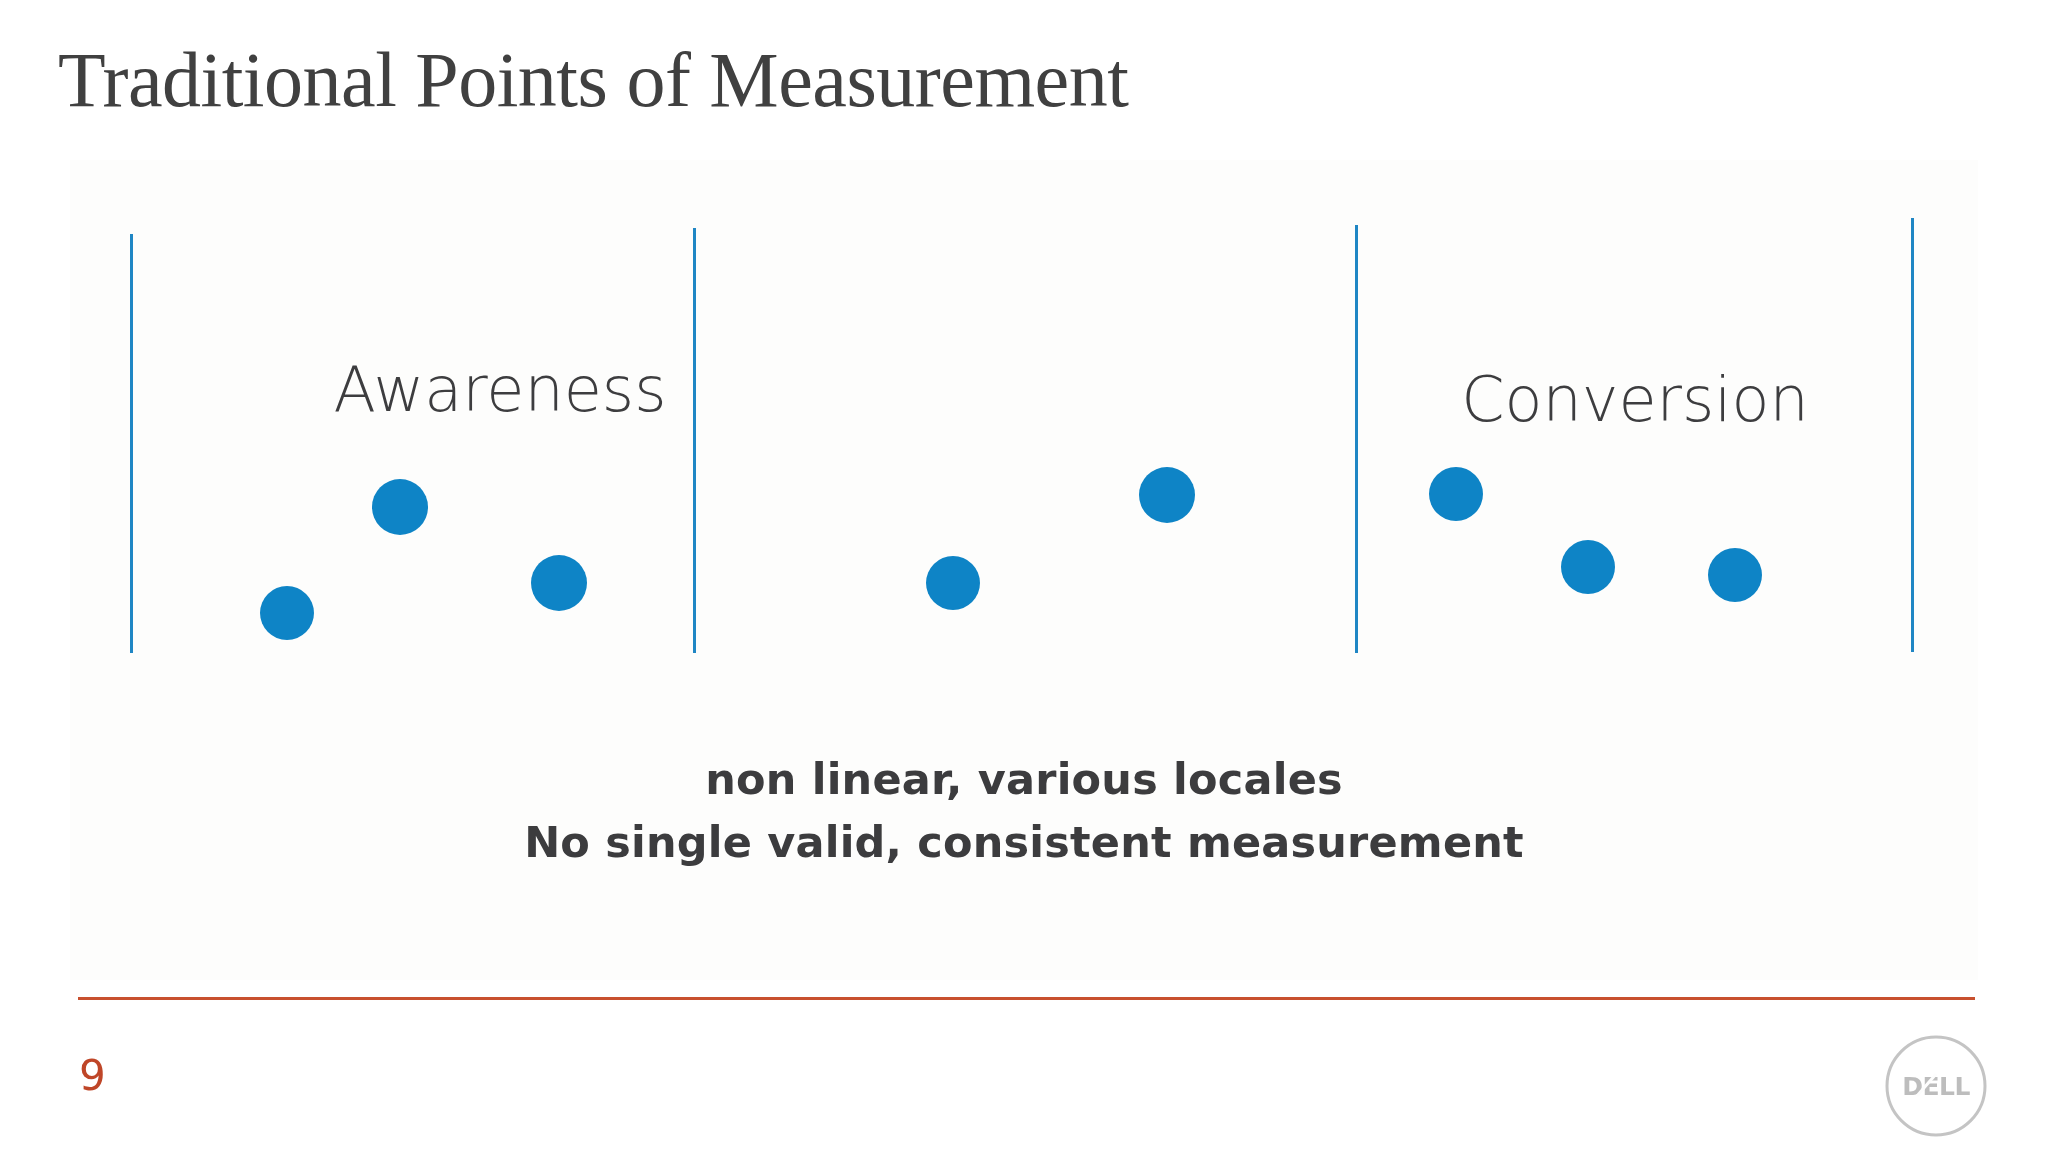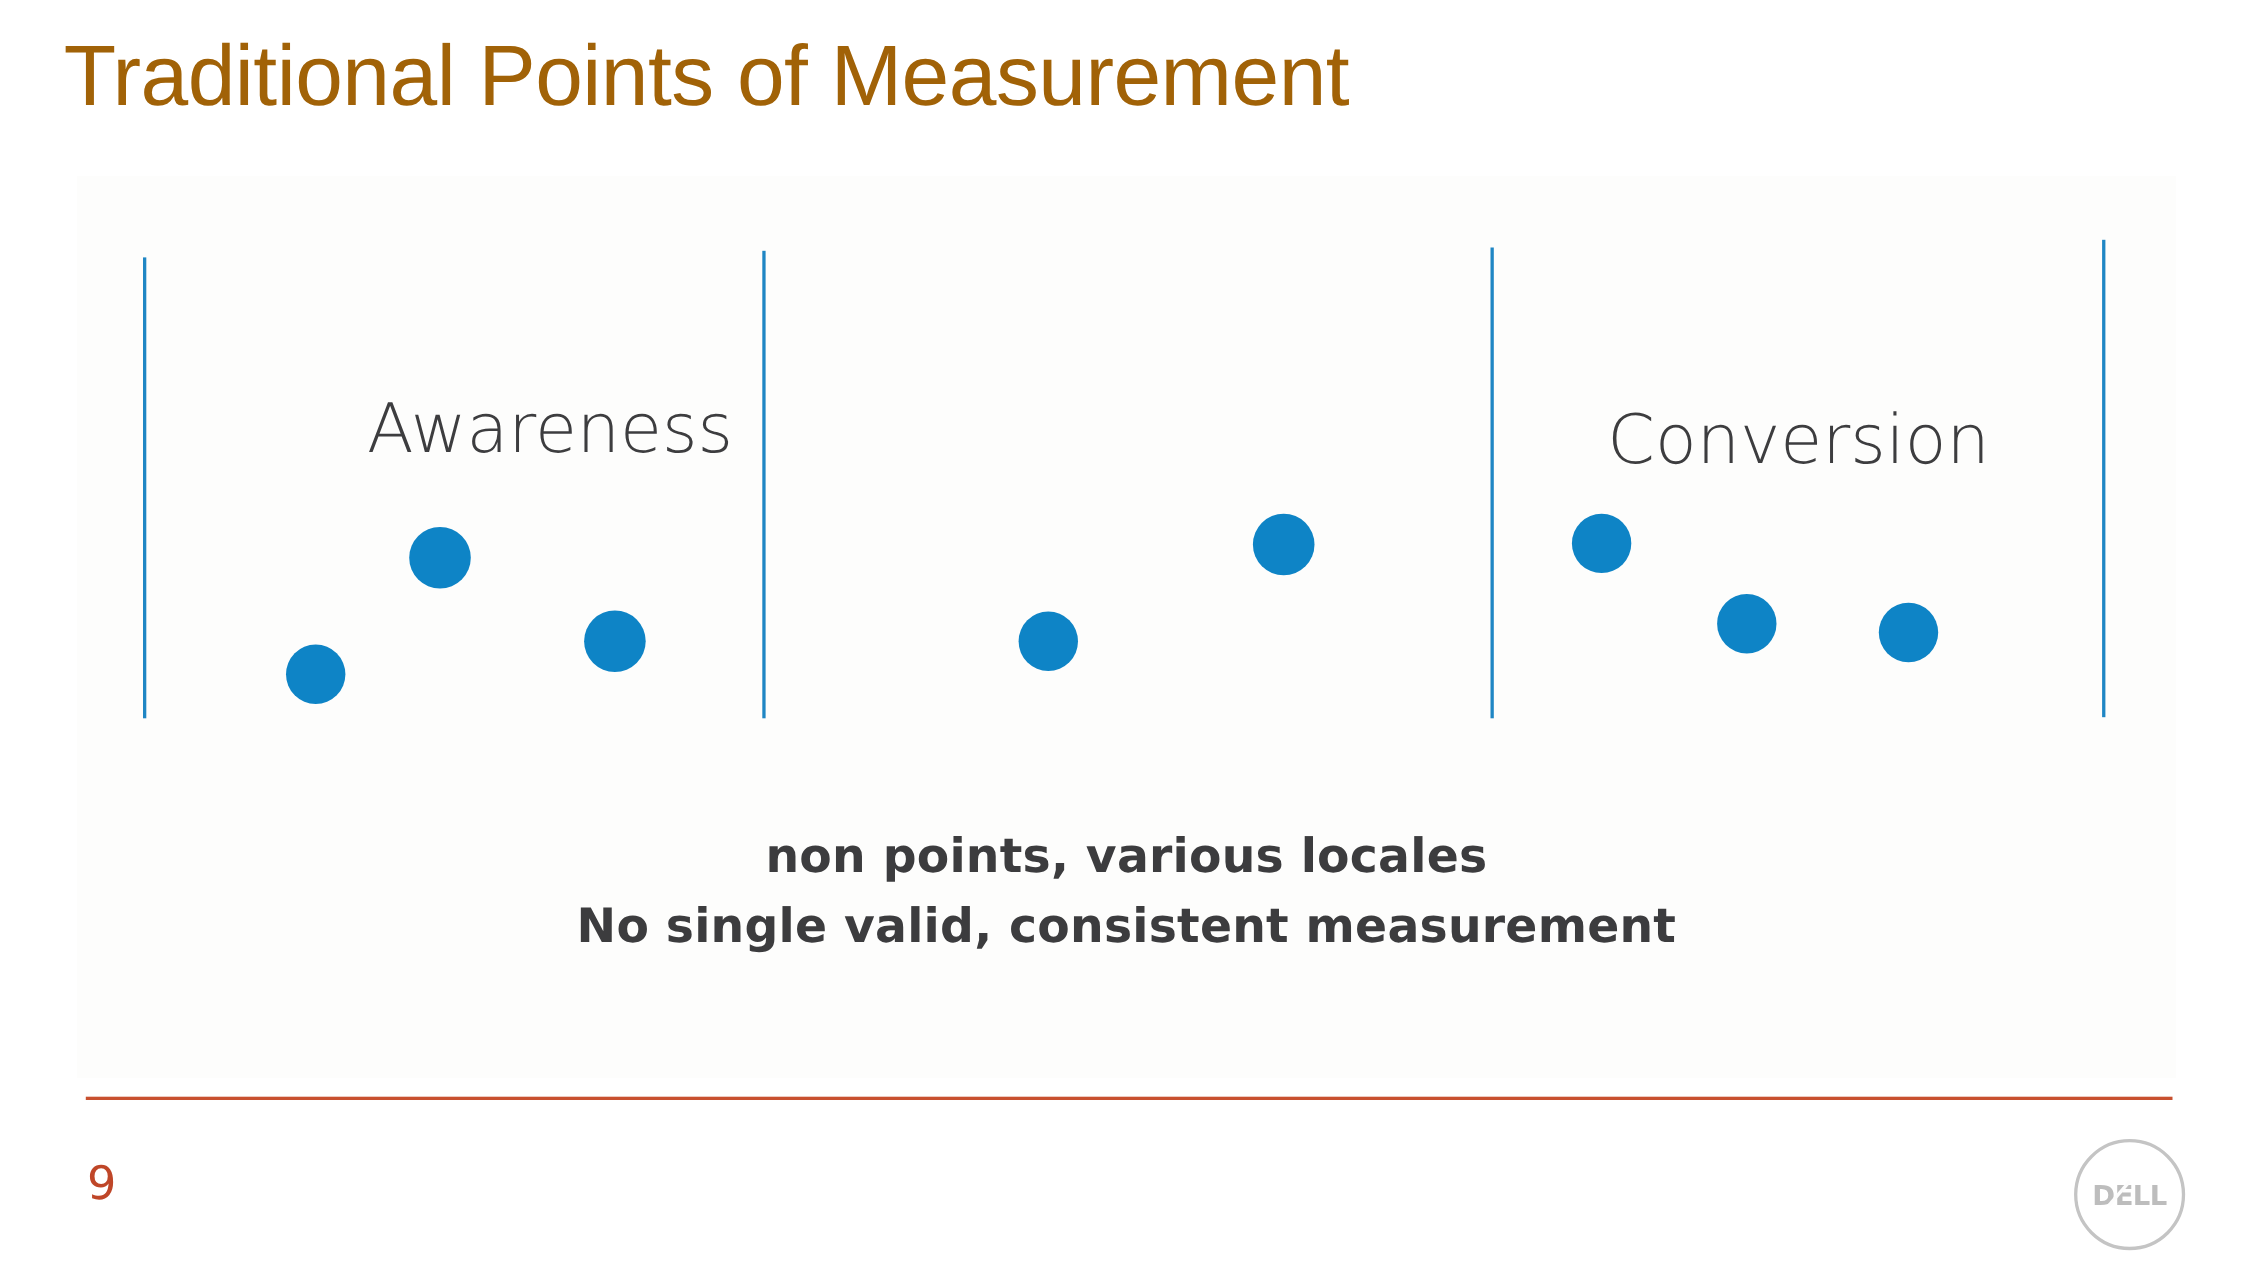--- a/index.html
+++ b/index.html
@@ -14,28 +14,28 @@
     background: #ffffff;
     overflow: hidden;
     font-family: "Liberation Sans", sans-serif;
     -webkit-font-smoothing: antialiased;
   }
 
   
   #slide-title {
     position: absolute;
     left: 58px;
-    top: 20px;
+    top: 32px;
     width: 1700px;
-    font-family: Liberation Sans, sans-serif;
+    font-family: Liberation Serif, serif;
     font-weight: 400;
     font-size: 78px;
     line-height: 96px;
     letter-spacing: -0.5px;
-    color: #a16207;
+    color: #404040;
     white-space: nowrap;
   }
 
   
   #content-panel {
     position: absolute;
     left: 70px;
     top: 160px;
     width: 1908px;
     height: 820px;
@@ -149,21 +149,21 @@
 
     <div class="dot" style="left:926px; top:556px; width:54px; height:54px;"></div>
     <div class="dot" style="left:1139px; top:467px; width:56px; height:56px;"></div>
 
     <div class="dot" style="left:1429px; top:467px; width:54px; height:54px;"></div>
     <div class="dot" style="left:1561px; top:540px; width:54px; height:54px;"></div>
     <div class="dot" style="left:1708px; top:548px; width:54px; height:54px;"></div>
   </div>
 
   <div id="caption">
-    <span class="cap-line">non points, various locales</span>
+    <span class="cap-line">non linear, various locales</span>
     <span class="cap-line">No single valid, consistent measurement</span>
   </div>
 
   <div id="footer-rule"></div>
   <div id="page-number">9</div>
 
   <div id="dell-logo">
     <svg width="104" height="104" viewBox="0 0 104 104" aria-hidden="true">
       <circle cx="52" cy="52" r="49" fill="none" stroke="#C4C4C4" stroke-width="3"></circle>
       <g fill="#BDBDBD" font-family="DejaVu Sans, sans-serif" font-size="25" font-weight="700">

